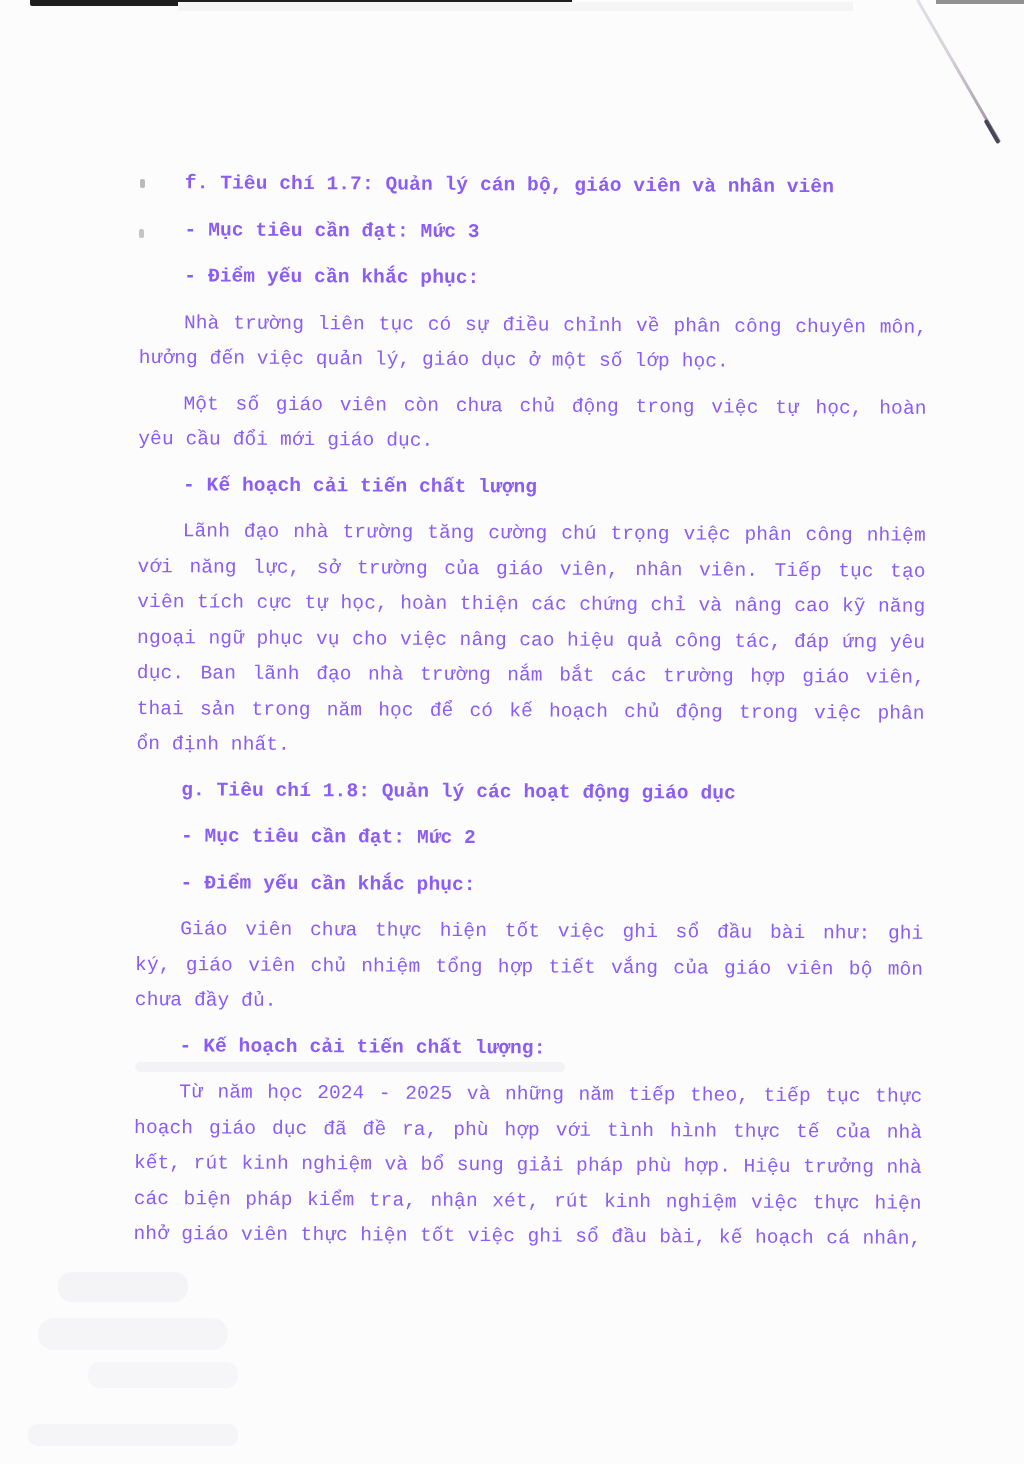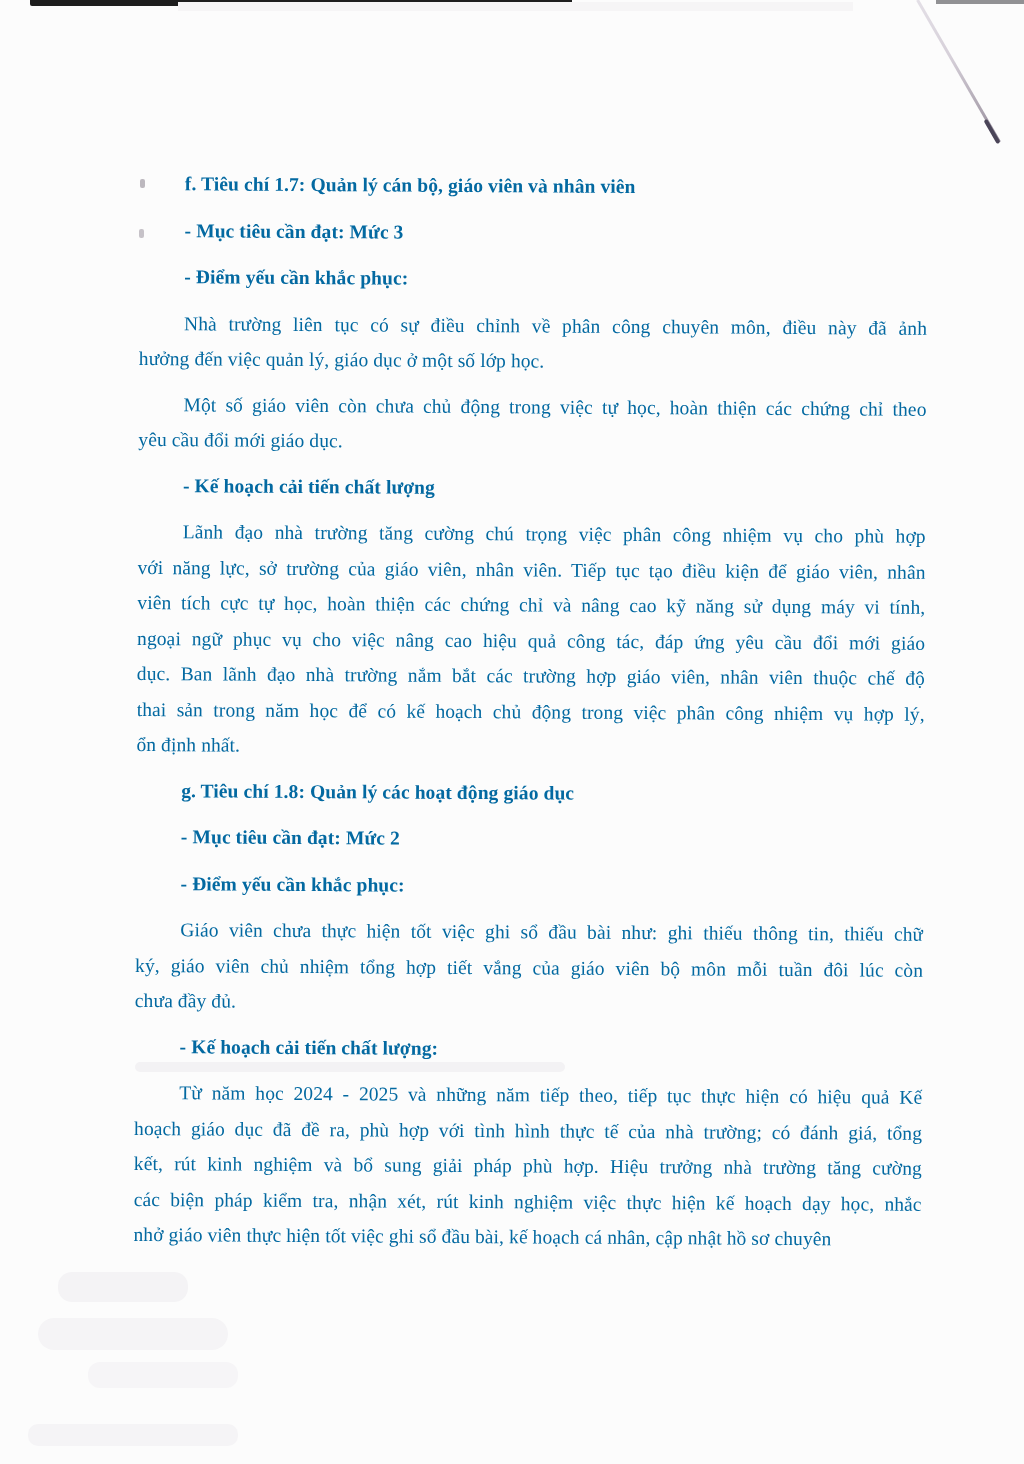--- a/index.html
+++ b/index.html
@@ -5,22 +5,22 @@
   html, body { margin: 0; padding: 0; }
   body {
     width: 1024px; height: 1464px;
     background: #ffffff;
     overflow: hidden;
   }
   .page {
     position: relative;
     width: 1024px; height: 1464px;
     background: #fcfcfc;
-    font-family: Liberation Serif, serif;
-    color: #0369a1;
+    font-family: Liberation Mono, monospace;
+    color: #8b5cf6;
     overflow: hidden;
   }
 
   
   .artifact { position: absolute; pointer-events: none; }
   .top-strip-left {
     left: 30px; top: 0; width: 542px; height: 6px;
     background: #1e1e1e; border-radius: 0 0 2px 2px;
   }
   .top-pale-band {

